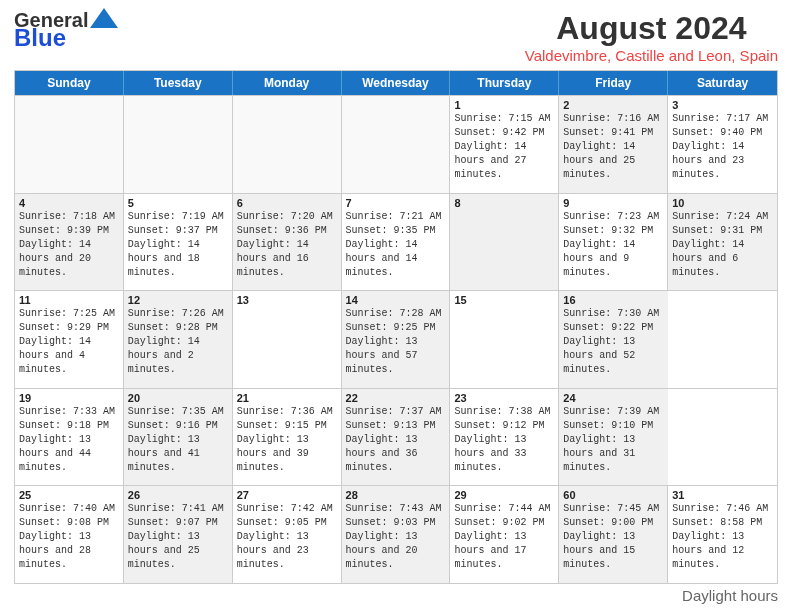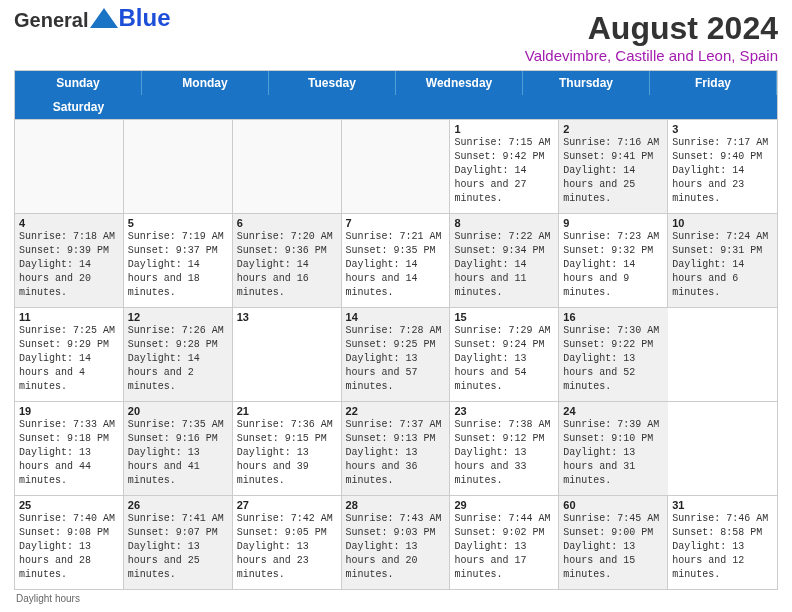--- a/index.html
+++ b/index.html
@@ -18,46 +18,46 @@
       flex-direction: column;
     }
     .header-row {
       display: flex;
       justify-content: space-between;
       align-items: flex-start;
       margin-bottom: 6px;
     }
     .logo {
       display: flex;
-      flex-direction: row;
+      flex-direction: column;
       align-items: flex-start;
       line-height: 1;
     }
     .title-block {
-      text-align: right;
+      text-align: center;
     }
     .title-block h1 {
       font-size: 32px;
       font-weight: bold;
       color: #333;
     }
     .title-block h2 {
       font-size: 15px;
       font-weight: normal;
-      color: #a21caf;
+      color: #ef4444;
     }
     .calendar {
       flex: 1;
       display: flex;
       flex-direction: column;
       border: 1px solid #ccc;
     }
     .cal-header {
       display: grid;
-      grid-template-columns: repeat(6, 1fr);
+      grid-template-columns: repeat(7, 1fr);
       background: #1a73c5;
     }
     .cal-header-cell {
       color: #fff;
       font-size: 12px;
       font-weight: bold;
       text-align: center;
       padding: 5px 2px;
       border-right: 1px solid #4d9fd6;
     }
@@ -92,23 +92,23 @@
       margin-bottom: 1px;
       color: #222;
     }
     .cell-text {
       font-size: 10px;
       line-height: 1.4;
       color: #333;
       font-family: Liberation Mono, monospace;
     }
     .footer-note {
-      font-size: 10px;
+      font-size: 15px;
       color: #666;
-      text-align: left;
+      text-align: right;
       padding: 3px 0 0 2px;
     }
   </style>
 </head>
 <body>
 
 <div class="page">
 
   <div class="header-row">
     <div class="logo">
@@ -122,22 +122,22 @@
     </div>
     <div class="title-block">
       <h1>August 2024</h1>
       <h2>Valdevimbre, Castille and Leon, Spain</h2>
     </div>
   </div>
 
   <div class="calendar">
     <div class="cal-header" id="cal-header">
         <div class="cal-header-cell">Sunday</div>
+        <div class="cal-header-cell">Tuesday</div>
         <div class="cal-header-cell">Monday</div>
-        <div class="cal-header-cell">Tuesday</div>
         <div class="cal-header-cell">Wednesday</div>
         <div class="cal-header-cell">Thursday</div>
         <div class="cal-header-cell">Friday</div>
         <div class="cal-header-cell">Saturday</div>
       </div>
     <div class="cal-body" id="cal-body">
         <div class="cal-row">
           <div class="cal-cell empty"></div>
           <div class="cal-cell empty"></div>
           <div class="cal-cell empty"></div>
@@ -181,23 +181,20 @@
 Daylight: 14 hours and 16 minutes.</div>
           </div>
           <div class="cal-cell">
             <span class="day-num">7</span>
             <div class="cell-text">Sunrise: 7:21 AM
 Sunset: 9:35 PM
 Daylight: 14 hours and 14 minutes.</div>
           </div>
           <div class="cal-cell shaded">
             <span class="day-num">8</span>
-            <div class="cell-text">Sunrise: 7:22 AM
-Sunset: 9:34 PM
-Daylight: 14 hours and 11 minutes.</div>
           </div>
           <div class="cal-cell">
             <span class="day-num">9</span>
             <div class="cell-text">Sunrise: 7:23 AM
 Sunset: 9:32 PM
 Daylight: 14 hours and 9 minutes.</div>
           </div>
           <div class="cal-cell shaded">
             <span class="day-num">10</span>
             <div class="cell-text">Sunrise: 7:24 AM
@@ -222,23 +219,20 @@
             <span class="day-num">13</span>
           </div>
           <div class="cal-cell shaded">
             <span class="day-num">14</span>
             <div class="cell-text">Sunrise: 7:28 AM
 Sunset: 9:25 PM
 Daylight: 13 hours and 57 minutes.</div>
           </div>
           <div class="cal-cell">
             <span class="day-num">15</span>
-            <div class="cell-text">Sunrise: 7:29 AM
-Sunset: 9:24 PM
-Daylight: 13 hours and 54 minutes.</div>
           </div>
           <div class="cal-cell shaded">
             <span class="day-num">16</span>
             <div class="cell-text">Sunrise: 7:30 AM
 Sunset: 9:22 PM
 Daylight: 13 hours and 52 minutes.</div>
           </div>
         </div>
         <div class="cal-row">
           <div class="cal-cell">

